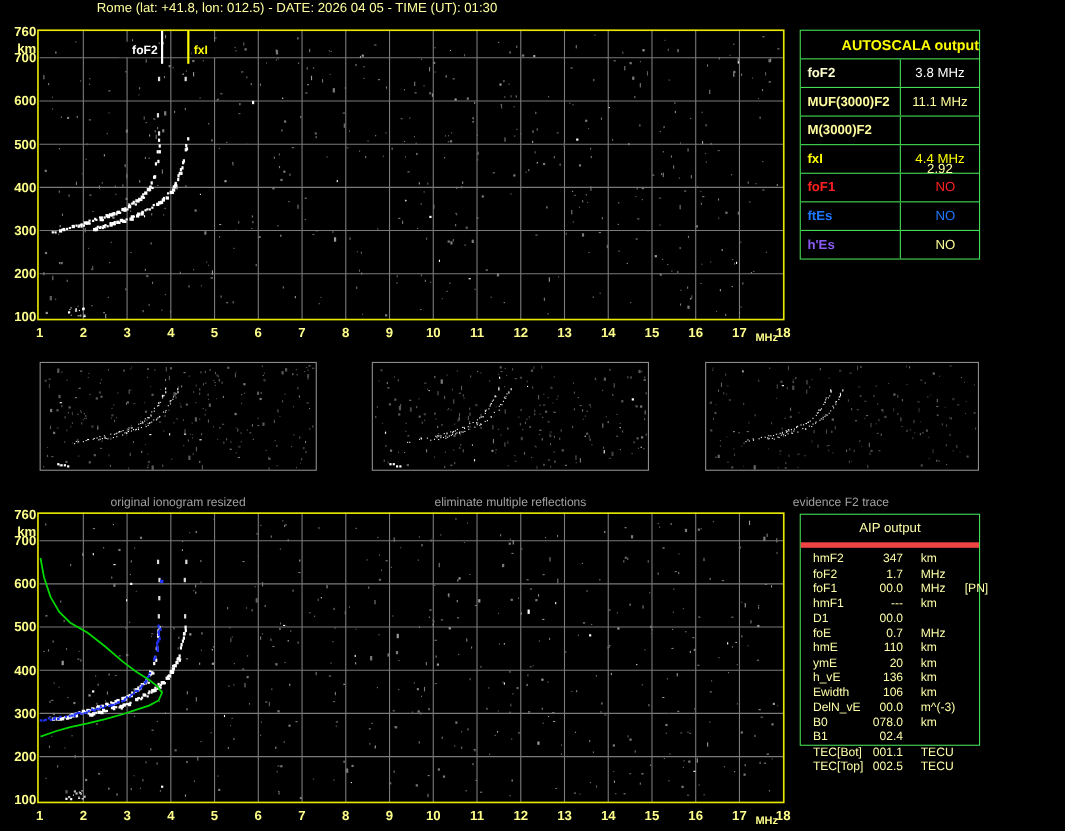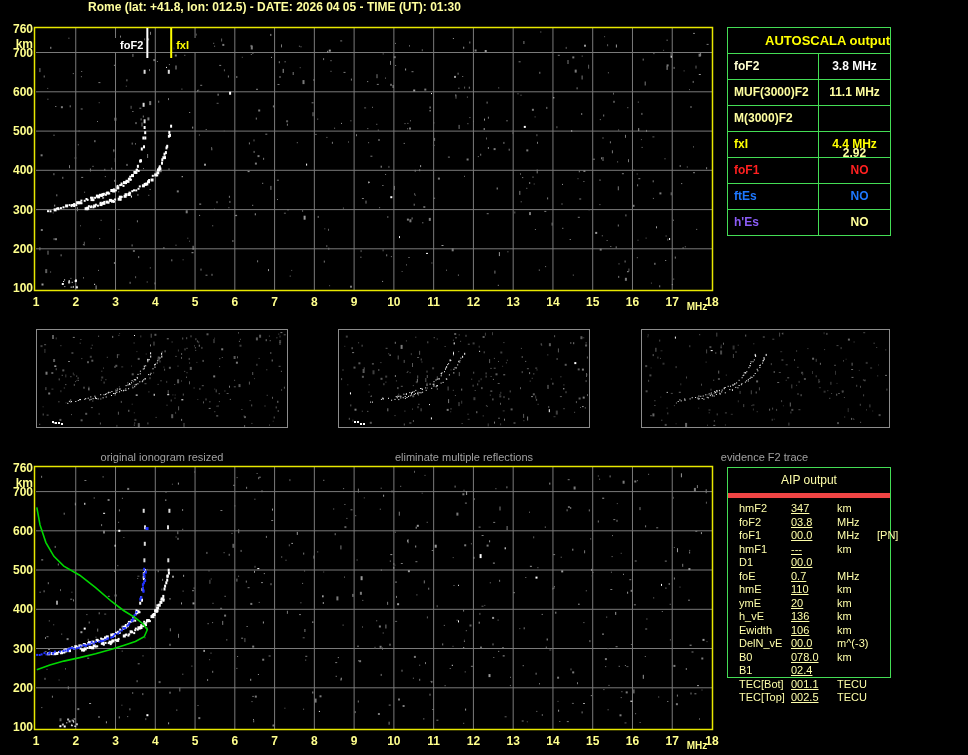--- a/index.html
+++ b/index.html
@@ -1,42 +1,42 @@
 <!DOCTYPE html>
 <html><head>
 <meta charset="utf-8">
 <style>
   html,body{margin:0;padding:0;background:#000;}
   body{width:968px;height:755px;position:relative;overflow:hidden;
        font-family:"Liberation Sans",sans-serif;}
   #scene{position:absolute;left:0;top:0;}
   .window-title{position:absolute;left:88px;top:0;height:14px;line-height:14px;
-       color:#ffff9e;font-size:12px;font-weight:bold;white-space:pre;}
+       color:#ffff9e;font-size:12px;font-weight:normal;white-space:pre;}
   .thumb-caption{position:absolute;top:432px;height:14px;line-height:14px;
        font-size:11px;color:#a0a0a0;text-align:center;margin-top:18px;}
   .as-table{position:absolute;left:727px;top:27px;width:162px;background:#000;
        border:1px solid #44dd55;}
   .as-header{height:25px;line-height:25px;text-align:right;color:#ffff00;
        font-weight:bold;font-size:13px;border-bottom:1px solid #44dd55;}
   .as-row{display:flex;height:25px;border-bottom:1px solid #44dd55;}
   .as-row:last-child{border-bottom:none;}
   .as-label{width:84px;border-right:1px solid #44dd55;padding-left:6px;
        line-height:25px;font-weight:bold;font-size:12px;white-space:pre;}
-  .as-value{flex:1;line-height:25px;font-weight:bold;font-size:12px;
+  .as-value{flex:1;line-height:25px;font-weight:normal;font-size:12px;
        text-align:center;white-space:pre;}
   .as-value.no{text-align:center;padding-left:10px;}
   .aip-box{position:absolute;left:727px;top:467px;width:162px;height:209px;
        border:1px solid #44dd55;}
   .aip-header{height:25px;line-height:25px;text-align:center;color:#ffffaa;
        font-size:12px;border-bottom:5px solid #ef4444;}
   .aip-rows{position:absolute;left:727px;top:502px;width:200px;}
   .aip-row{display:flex;height:13.5px;line-height:13.5px;font-size:11px;
        color:#ffffaa;white-space:pre;}
   .aip-label{width:52px;padding-left:12px;}
-  .aip-value{width:30px;text-decoration:underline;}
+  .aip-value{width:30px;text-align:right;}
   .aip-unit{margin-left:16px;width:38px;}
   .aip-extra{margin-left:2px;}
 </style>
 </head>
 <body>
 
 <svg id="scene" width="968" height="755">
     <g>
       <g>
         <line x1="75.76470588235294" y1="27" x2="75.76470588235294" y2="291" stroke="#7a7a7a" stroke-width="1"></line>
@@ -2633,21 +2633,21 @@
         <div class="as-value no" style="color: rgb(255, 255, 153);">NO</div>
       </div>
     </div>
 </div>
 
 <div class="aip-box">
   <div class="aip-header">AIP output</div>
 </div>
 <div class="aip-rows" id="aip-rows">
     <div class="aip-row"><div class="aip-label">hmF2</div><div class="aip-value">347</div><div class="aip-unit">km</div><div class="aip-extra"></div></div>
-    <div class="aip-row"><div class="aip-label">foF2</div><div class="aip-value">03.8</div><div class="aip-unit">MHz</div><div class="aip-extra"></div></div>
+    <div class="aip-row"><div class="aip-label">foF2</div><div class="aip-value">1.7</div><div class="aip-unit">MHz</div><div class="aip-extra"></div></div>
     <div class="aip-row"><div class="aip-label">foF1</div><div class="aip-value">00.0</div><div class="aip-unit">MHz</div><div class="aip-extra">[PN]</div></div>
     <div class="aip-row"><div class="aip-label">hmF1</div><div class="aip-value">---</div><div class="aip-unit">km</div><div class="aip-extra"></div></div>
     <div class="aip-row"><div class="aip-label">D1</div><div class="aip-value">00.0</div><div class="aip-unit"></div><div class="aip-extra"></div></div>
     <div class="aip-row"><div class="aip-label">foE</div><div class="aip-value">0.7</div><div class="aip-unit">MHz</div><div class="aip-extra"></div></div>
     <div class="aip-row"><div class="aip-label">hmE</div><div class="aip-value">110</div><div class="aip-unit">km</div><div class="aip-extra"></div></div>
     <div class="aip-row"><div class="aip-label">ymE</div><div class="aip-value">20</div><div class="aip-unit">km</div><div class="aip-extra"></div></div>
     <div class="aip-row"><div class="aip-label">h_vE</div><div class="aip-value">136</div><div class="aip-unit">km</div><div class="aip-extra"></div></div>
     <div class="aip-row"><div class="aip-label">Ewidth</div><div class="aip-value">106</div><div class="aip-unit">km</div><div class="aip-extra"></div></div>
     <div class="aip-row"><div class="aip-label">DelN_vE</div><div class="aip-value">00.0</div><div class="aip-unit">m^(-3)</div><div class="aip-extra"></div></div>
     <div class="aip-row"><div class="aip-label">B0</div><div class="aip-value">078.0</div><div class="aip-unit">km</div><div class="aip-extra"></div></div>

